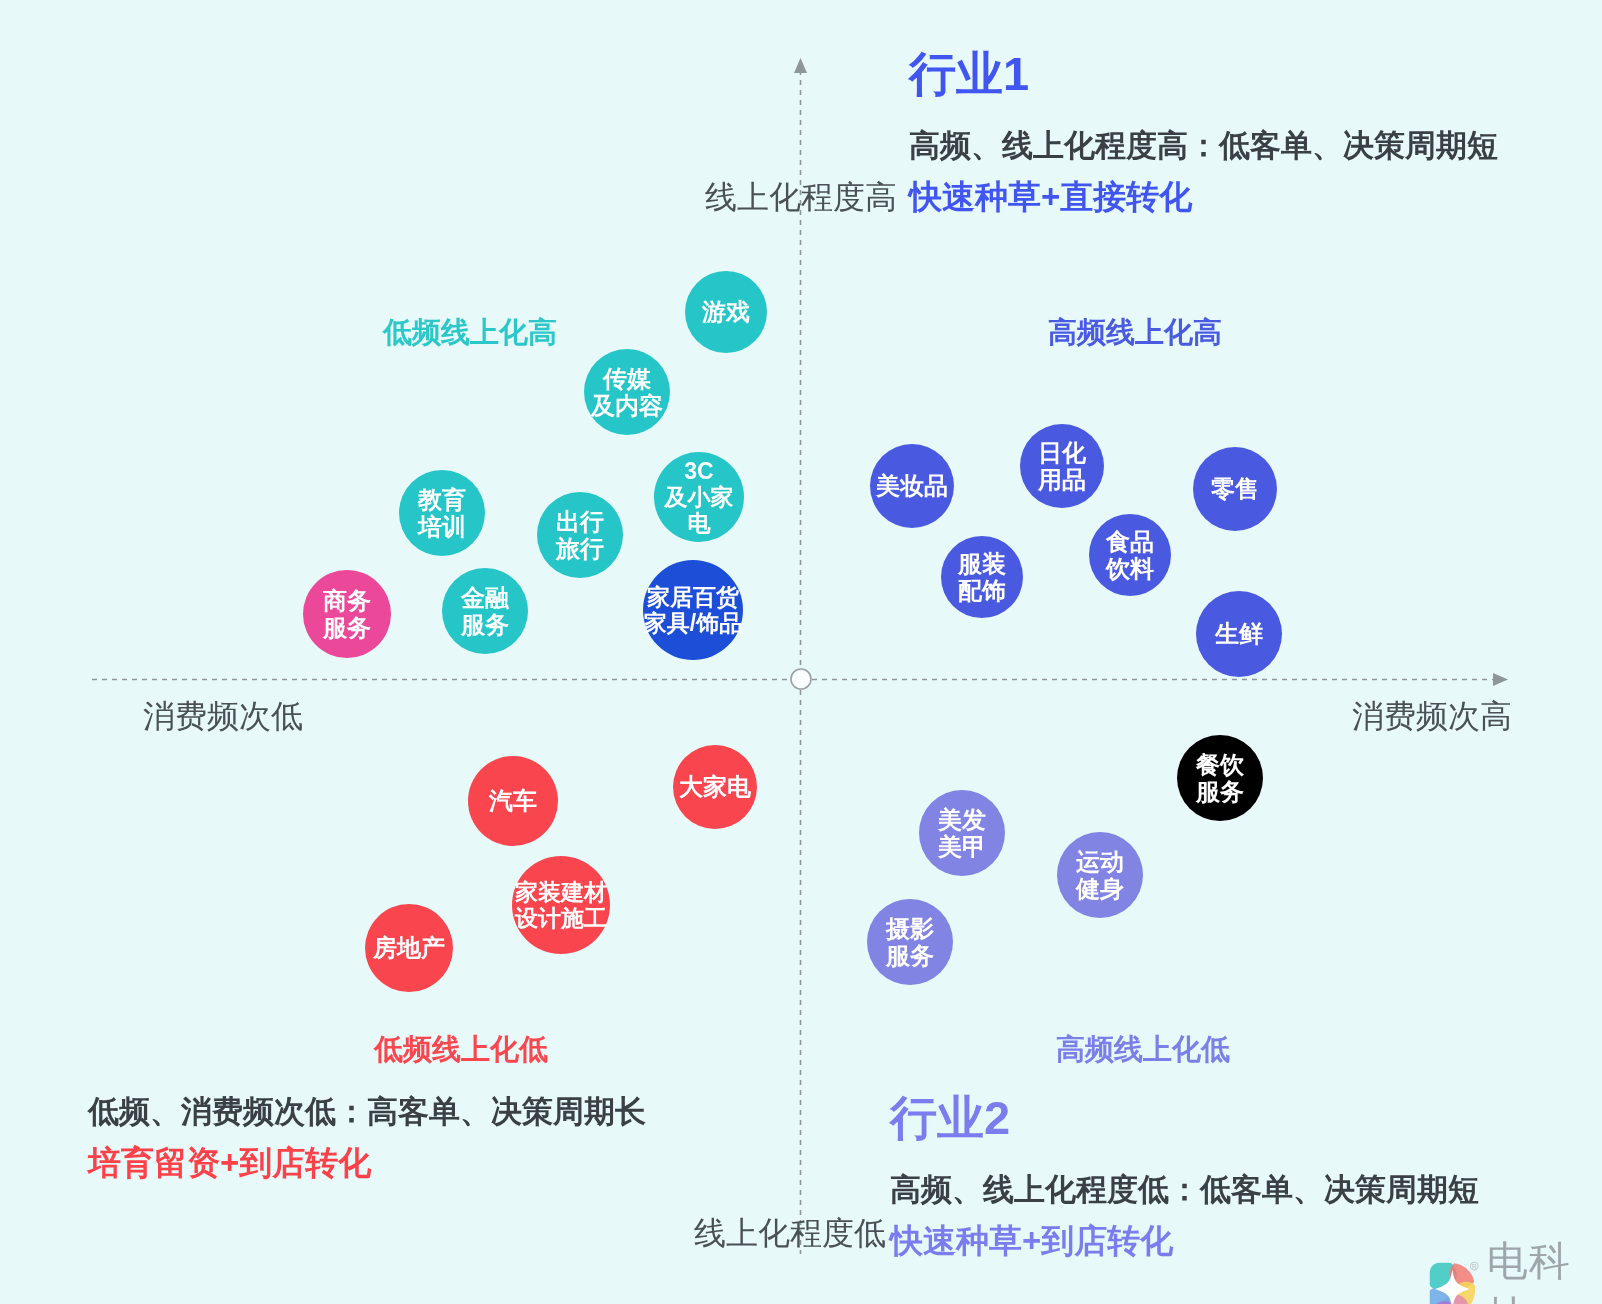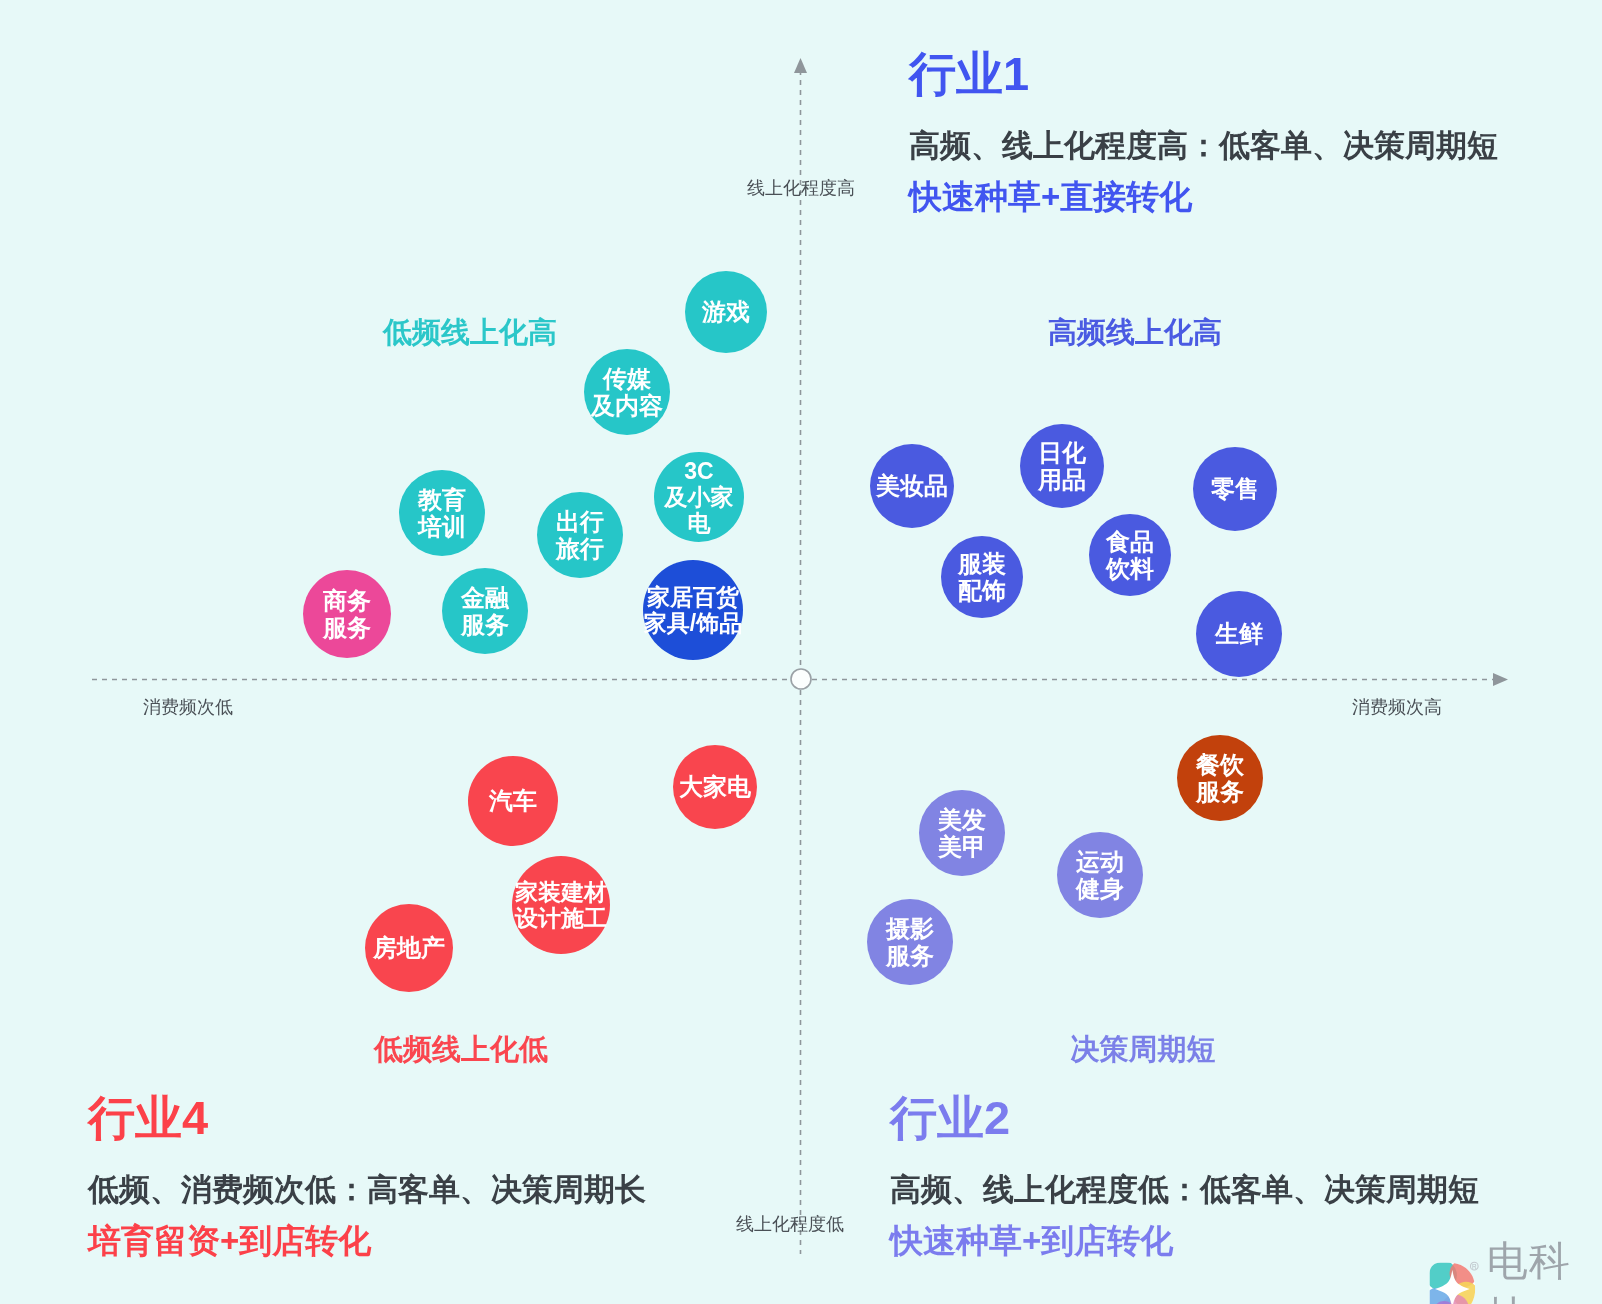--- a/index.html
+++ b/index.html
@@ -10,21 +10,21 @@
   }
   .abs{position:absolute;}
   
   .corner-block{position:absolute;white-space:nowrap;}
   .corner-title{font-size:47px;font-weight:bold;margin:0 0 26px 0;line-height:1.1;}
   .corner-desc{font-size:31px;font-weight:bold;color:#3A4046;margin:0 0 9px 0;line-height:1.32;}
   .corner-strategy{font-size:33px;font-weight:bold;margin:0;line-height:1.25;}
   
   .quad-label{position:absolute;transform:translateX(-50%);font-size:29px;font-weight:bold;white-space:nowrap;}
   
-  .axis-label{position:absolute;font-size:18px;font-weight:500;color:#4A5056;white-space:nowrap;}
+  .axis-label{position:absolute;font-size:32px;font-weight:500;color:#4A5056;white-space:nowrap;}
   .axis-label.centered{transform:translateX(-50%);}
   
   #bubble-layer{position:absolute;left:0;top:0;width:100%;height:100%;}
   .bubble{
     position:absolute;border-radius:50%;
     display:flex;align-items:center;justify-content:center;
     color:#fff;font-weight:bold;text-align:center;line-height:1.14;
   }
   
   .logo{position:absolute;display:flex;align-items:center;}
@@ -96,48 +96,47 @@
       </div>
       <div class="bubble" style="left: 673px; top: 745px; height: 84px; width: 84px; background: rgb(249, 69, 78); font-size: 24px;">
         <span>大家电</span>
       </div>
       <div class="bubble" style="left: 512px; top: 856px; height: 98px; width: 98px; background: rgb(249, 69, 78); font-size: 23px;">
         <span>家装建材<br>设计施工</span>
       </div>
       <div class="bubble" style="left: 365px; top: 904px; height: 88px; width: 88px; background: rgb(249, 69, 78); font-size: 24px;">
         <span>房地产</span>
       </div>
-      <div class="bubble" style="left: 1177px; top: 735px; height: 86px; width: 86px; background: #c2410c; font-size: 24px;">
+      <div class="bubble" style="left: 1177px; top: 735px; height: 86px; width: 86px; background: #000000; font-size: 24px;">
         <span>餐饮<br>服务</span>
       </div>
       <div class="bubble" style="left: 919px; top: 790px; height: 86px; width: 86px; background: rgb(129, 132, 227); font-size: 24px;">
         <span>美发<br>美甲</span>
       </div>
       <div class="bubble" style="left: 1057px; top: 832px; height: 86px; width: 86px; background: rgb(129, 132, 227); font-size: 24px;">
         <span>运动<br>健身</span>
       </div>
       <div class="bubble" style="left: 867px; top: 899px; height: 86px; width: 86px; background: rgb(129, 132, 227); font-size: 24px;">
         <span>摄影<br>服务</span>
       </div>
     </div>
 
   <div class="quad-label" style="left:470px;top:313px;color:#2BC7C9;">低频线上化高</div>
   <div class="quad-label" style="left:1135px;top:313px;color:#4A5BE2;">高频线上化高</div>
   <div class="quad-label" style="left:461px;top:1030px;color:#FA464F;">低频线上化低</div>
-  <div class="quad-label" style="left:1143px;top:1030px;color:#7B80E8;">决策周期短</div>
+  <div class="quad-label" style="left:1143px;top:1030px;color:#7B80E8;">高频线上化低</div>
 
 
   <div class="corner-block" style="left:890px;top:48px;margin-left:19px;">
     <h1 class="corner-title" style="color:#4155F0;">行业1</h1>
     <p class="corner-desc">高频、线上化程度高：低客单、决策周期短</p>
     <p class="corner-strategy" style="color:#4155F0;">快速种草+直接转化</p>
   </div>
 
   <div class="corner-block" style="left:88px;top:1092px;">
-    <h1 class="corner-title" style="color:#FC4149;">行业4</h1>
     <p class="corner-desc">低频、消费频次低：高客单、决策周期长</p>
     <p class="corner-strategy" style="color:#FC4149;">培育留资+到店转化</p>
   </div>
 
   <div class="corner-block" style="left:890px;top:1092px;">
     <h1 class="corner-title" style="color:#7B7CEE;">行业2</h1>
     <p class="corner-desc">高频、线上化程度低：低客单、决策周期短</p>
     <p class="corner-strategy" style="color:#7B7CEE;">快速种草+到店转化</p>
   </div>
 

